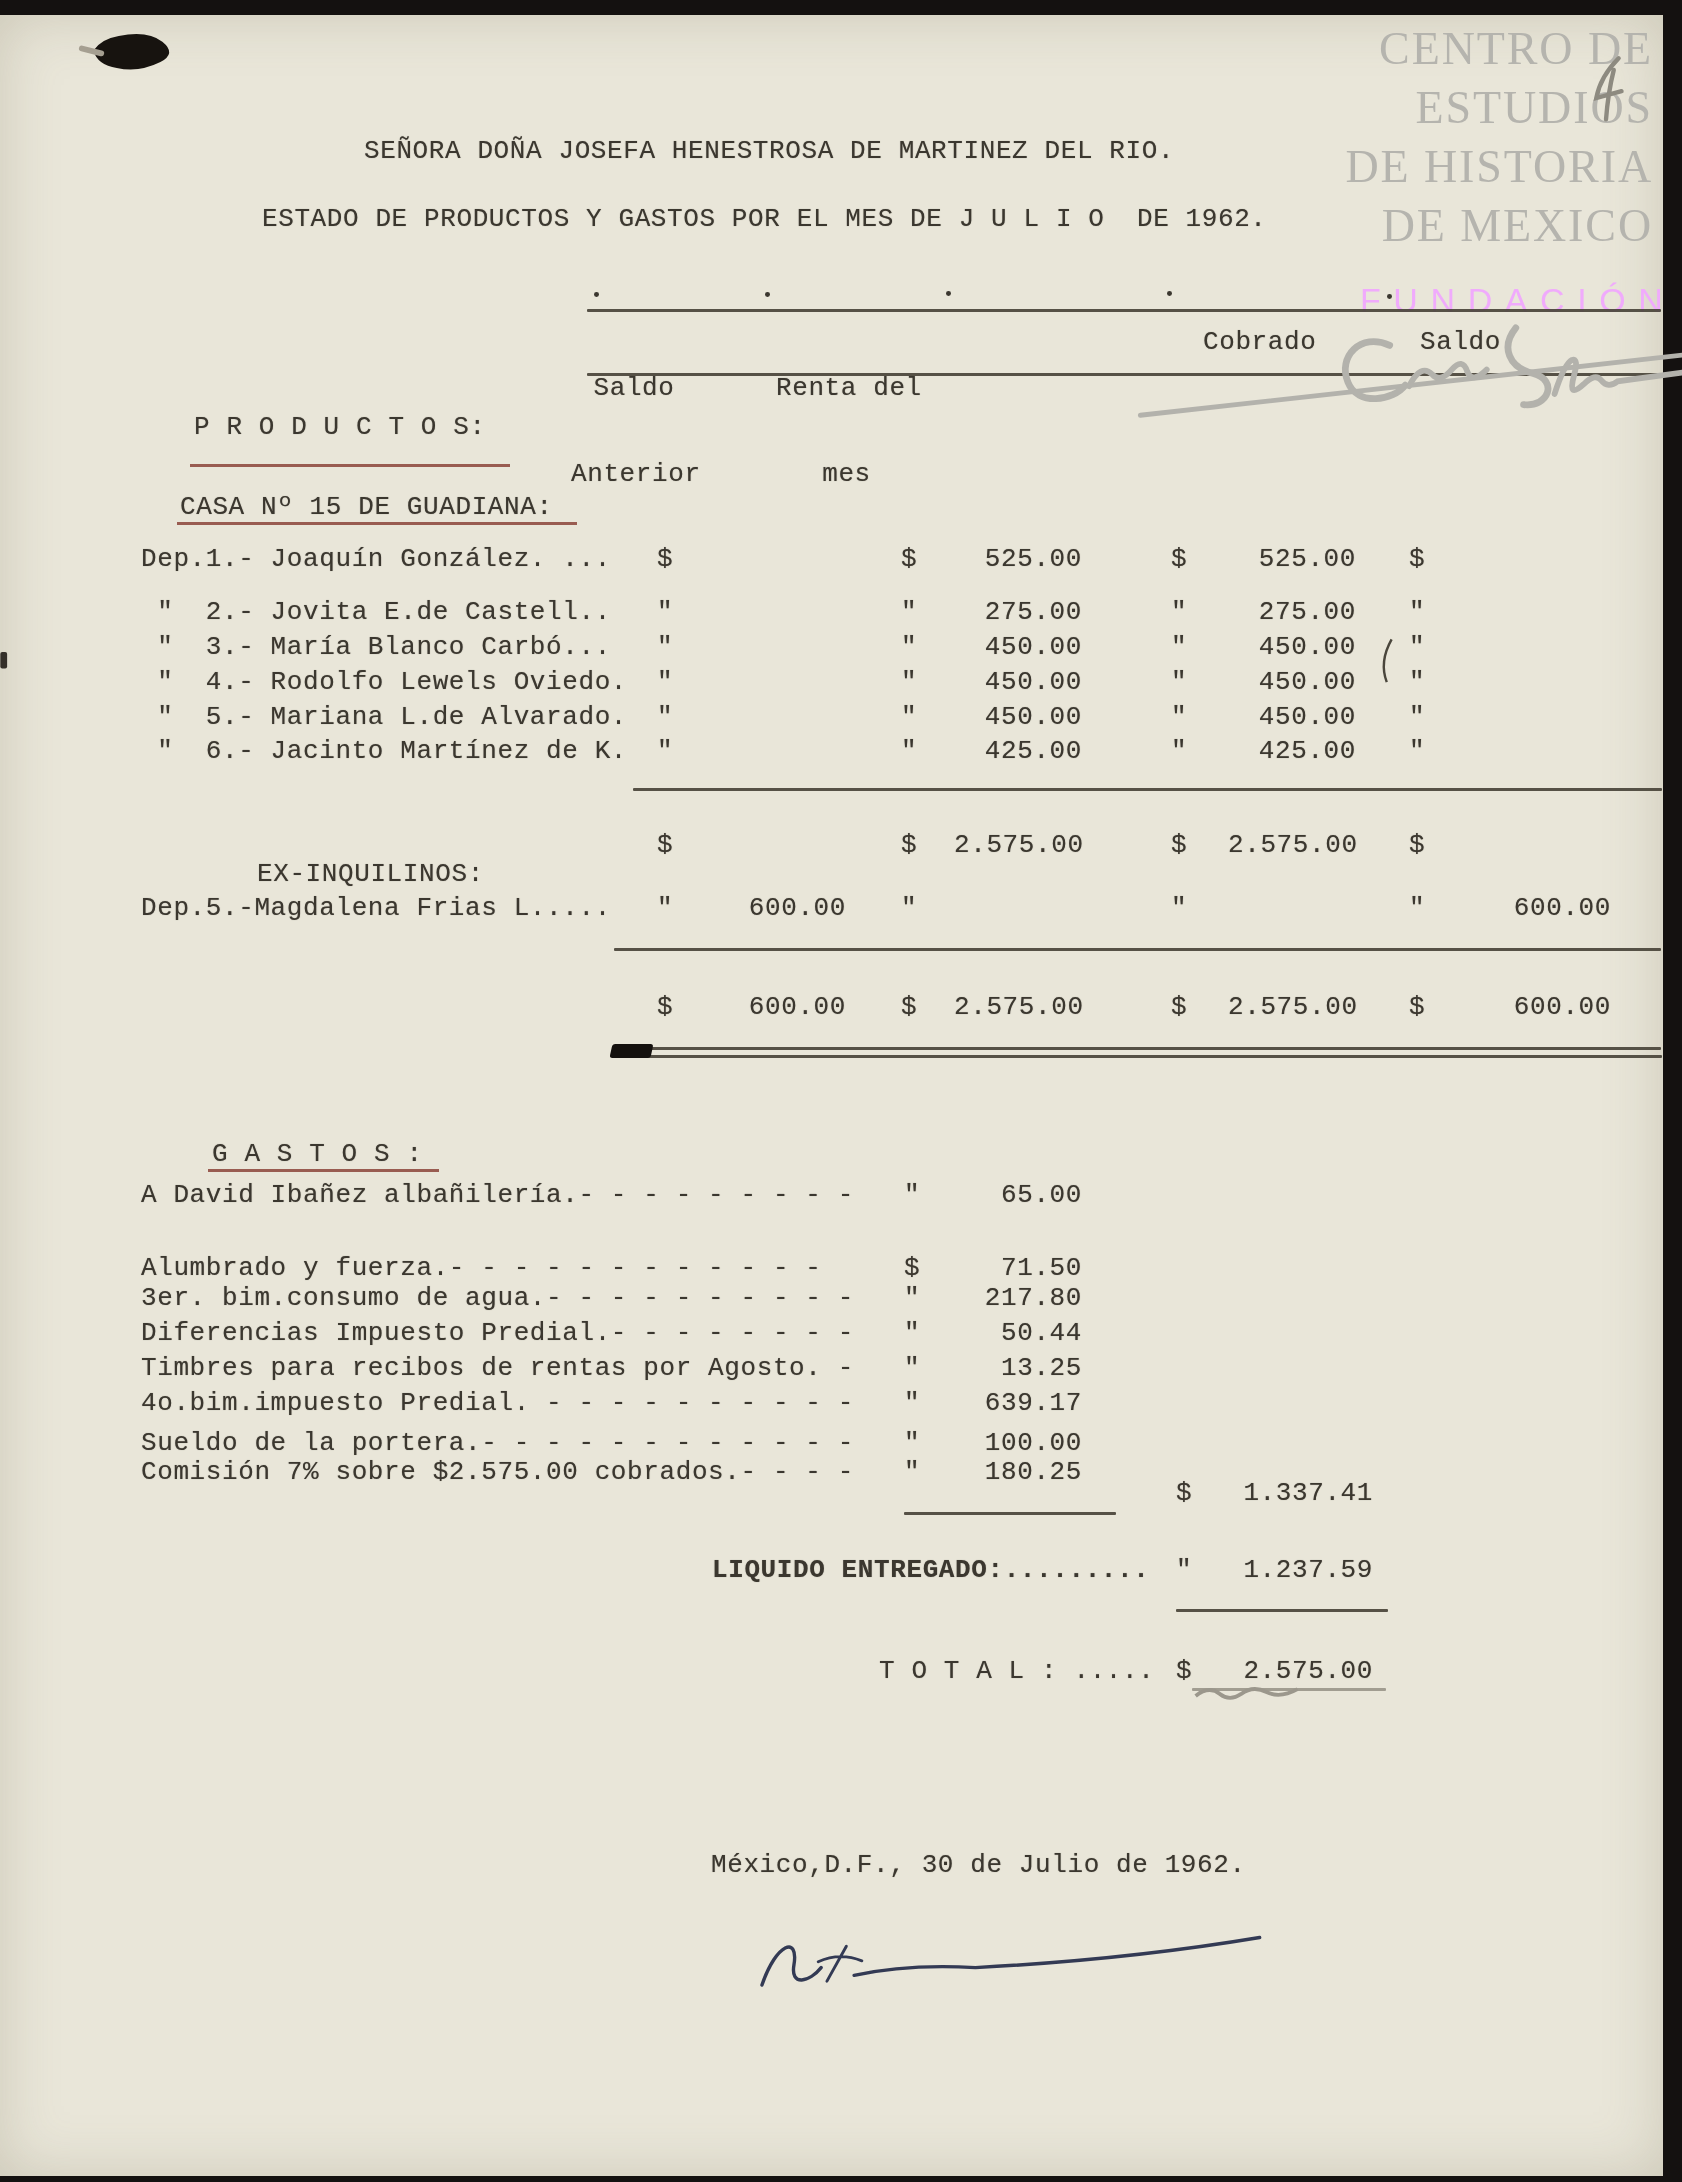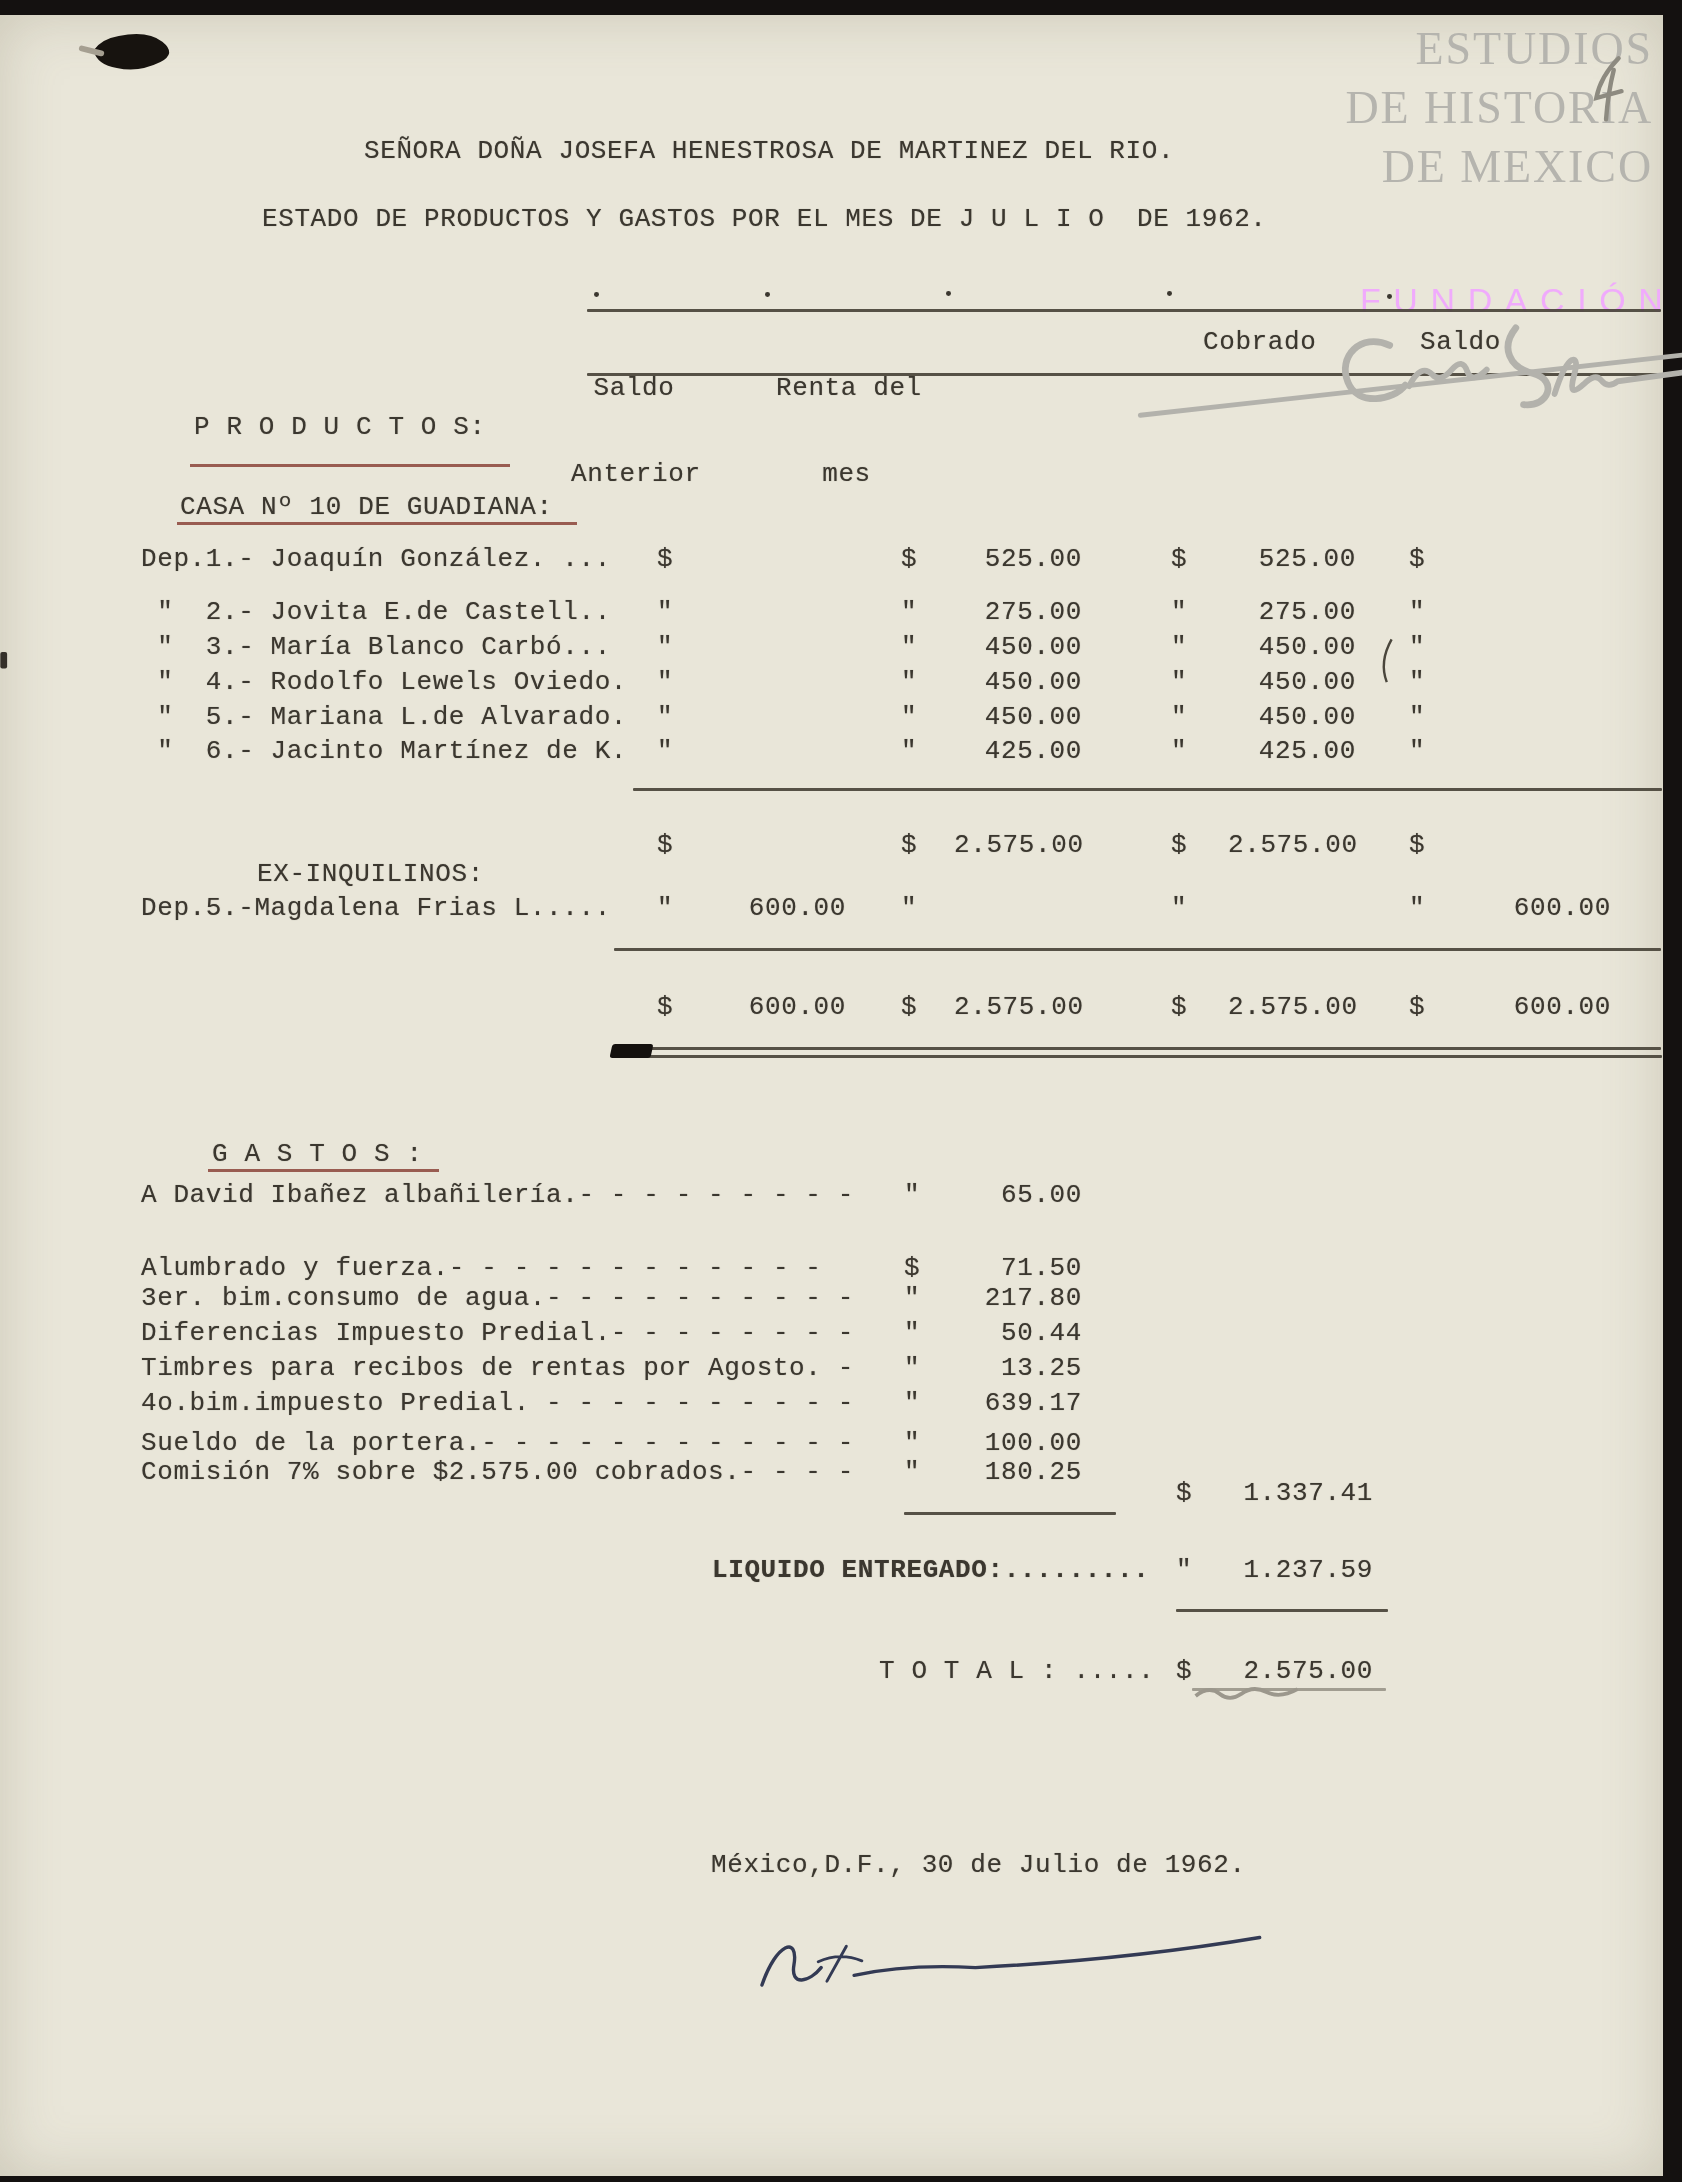--- a/index.html
+++ b/index.html
@@ -41,20 +41,21 @@
 
 <div class="page">
 
   <div class="paper"></div>
 
   <div class="edge" style="left:0;top:0;width:1683px;height:14.6px;"></div>
   <div class="edge" style="right:0;top:0;width:20.4px;height:2182px;"></div>
   <div class="edge" style="left:0;bottom:0;width:1683px;height:5.8px;"></div>
 
   <div class="wm-serif">
+    <div>CENTRO DE</div>
     <div>ESTUDIOS</div>
     <div>DE HISTORIA</div>
     <div>DE MEXICO</div>
   </div>
   <div class="wm-fund">FUNDACIÓN</div>
 
   <div class="t" style="left:364px;top:137px;">SEÑORA DOÑA JOSEFA HENESTROSA DE MARTINEZ DEL RIO.</div>
   <div class="t" style="left:262px;top:205px;">ESTADO DE PRODUCTOS Y GASTOS POR EL MES DE J U L I O  DE 1962.</div>
 
   <div class="dot" style="left:594px;top:292px;"></div>
@@ -72,21 +73,21 @@
   </div>
   <div class="t ctr" style="left:776px;top:317px;width:141px;">
     <div>Renta del</div>
     <div>mes</div>
   </div>
   <div class="t" style="left:1203px;top:328px;">Cobrado</div>
   <div class="t" style="left:1420px;top:328px;">Saldo</div>
 
   <div class="t" style="left:194px;top:413px;">P R O D U C T O S:</div>
   <div class="redline" style="left:190px;top:464px;width:320px;"></div>
-  <div class="t" style="left:180px;top:493px;">CASA Nº 10 DE GUADIANA:</div>
+  <div class="t" style="left:180px;top:493px;">CASA Nº 15 DE GUADIANA:</div>
   <div class="redline" style="left:177px;top:522px;width:400px;"></div>
 
   <div class="prow" style="top:545px;">
     <span class="t lab">Dep.1.- Joaquín González. ...</span>
     <span class="t s1">$</span>
     <span class="t s2">$</span>
     <span class="t v2 v">525.00</span>
     <span class="t s3">$</span>
     <span class="t v3 v">525.00</span>
     <span class="t s4">$</span>

